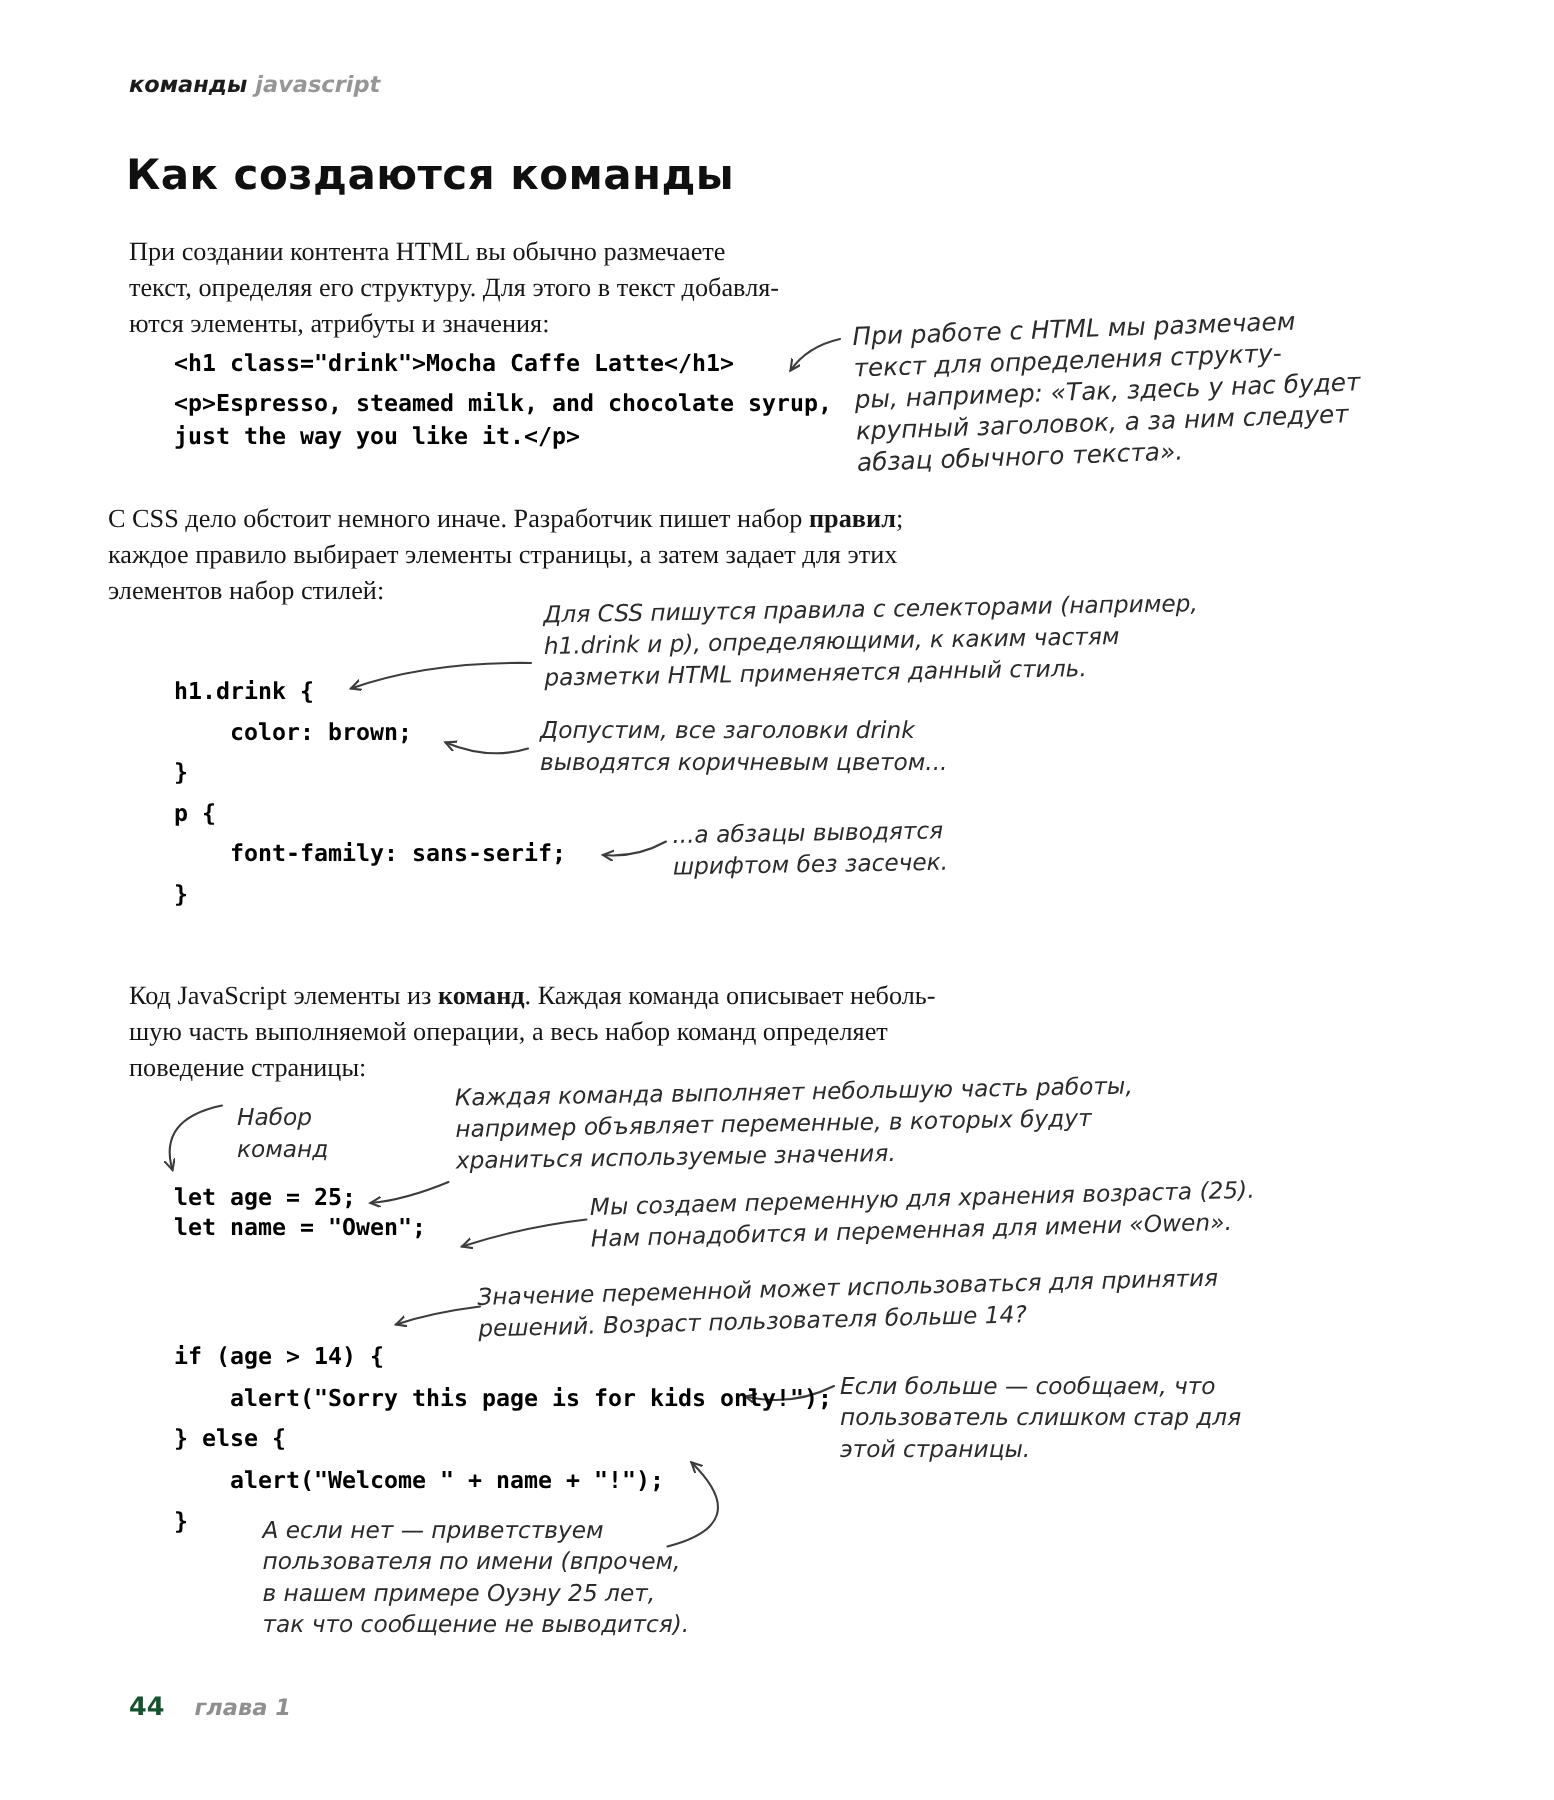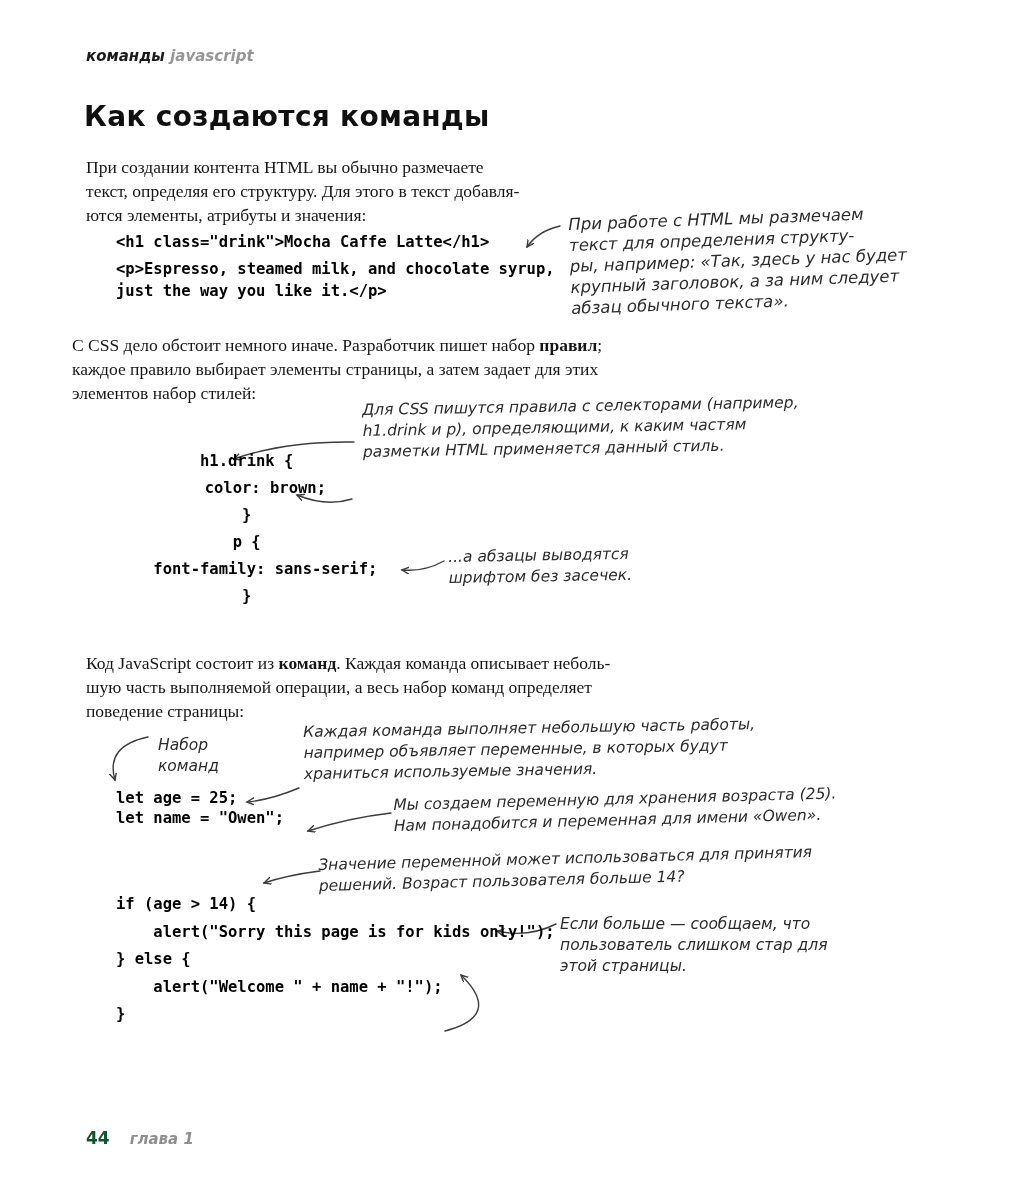--- a/index.html
+++ b/index.html
@@ -20,21 +20,21 @@
   .body-text { position:absolute; font-size:17.5px; line-height:24px; color:#161616; white-space:pre-line; }
   .p1 { left:86px; top:155px; }
   .p2 { left:72px; top:333px; }
   .p3 { left:86px; top:651px; }
   .body-text b { font-weight:bold; }
 
   .code { position:absolute; font-family:"DejaVu Sans Mono","Liberation Mono",monospace;
           font-weight:bold; font-size:15.5px; color:#000; white-space:pre; }
   .code-html-h1 { left:116px; top:230px; line-height:24px; }
   .code-html-p  { left:116px; top:258px; line-height:22px; }
-  .code-css     { left:116px; top:448px; line-height:27px;text-align:center; }
+  .code-css     { left:116px; top:448px; line-height:27px; }
   .code-js-vars { left:116px; top:788px; line-height:20px; }
   .code-js-if   { left:116px; top:891px; line-height:27.5px; }
 
   .annot { position:absolute; font-family:"DejaVu Sans", sans-serif; font-style:italic;
            font-size:15.5px; line-height:21px; color:#2b2b2b; white-space:pre-line;
            transform-origin:0 0; }
   .a1 { left:568px; top:214px; font-size:16.5px; transform:rotate(-2deg); }
   .a2 { left:362px; top:400px; transform:rotate(-1deg); }
   .a3 { left:360px; top:477px; }
   .a4 { left:448px; top:547px; transform:rotate(-1deg); }
@@ -98,24 +98,26 @@
 h1.drink и p), определяющими, к каким частям
 разметки HTML применяется данный стиль.</div>
 
   <pre class="code code-css">h1.drink {
     color: brown;
 }
 p {
     font-family: sans-serif;
 }</pre>
 
+  <div class="annot a3">Допустим, все заголовки drink
+выводятся коричневым цветом...</div>
   <div class="annot a4">...а абзацы выводятся
 шрифтом без засечек.</div>
 
-  <p class="body-text p3"><span>Код JavaScript состоит из </span><b>команд</b><span>. Каждая команда описывает неболь-
+  <p class="body-text p3"><span>Код JavaScript элементы из </span><b>команд</b><span>. Каждая команда описывает неболь-
 шую часть выполняемой операции, а весь набор команд определяет
 поведение страницы:</span></p>
 
   <div class="annot a-label">Набор
 команд</div>
   <div class="annot a5">Каждая команда выполняет небольшую часть работы,
 например объявляет переменные, в которых будут
 храниться используемые значения.</div>
 
   <pre class="code code-js-vars">let age = 25;
@@ -128,16 +130,20 @@
 
   <pre class="code code-js-if">if (age &gt; 14) {
     alert("Sorry this page is for kids only!");
 } else {
     alert("Welcome " + name + "!");
 }</pre>
 
   <div class="annot a8">Если больше — сообщаем, что
 пользователь слишком стар для
 этой страницы.</div>
+  <div class="annot a9">А если нет — приветствуем
+пользователя по имени (впрочем,
+в нашем примере Оуэну 25 лет,
+так что сообщение не выводится).</div>
 
   <div class="footer"><span class="pagenum">44</span><span class="chapter">глава 1</span></div>
 
 </div>
 
 </body></html>

